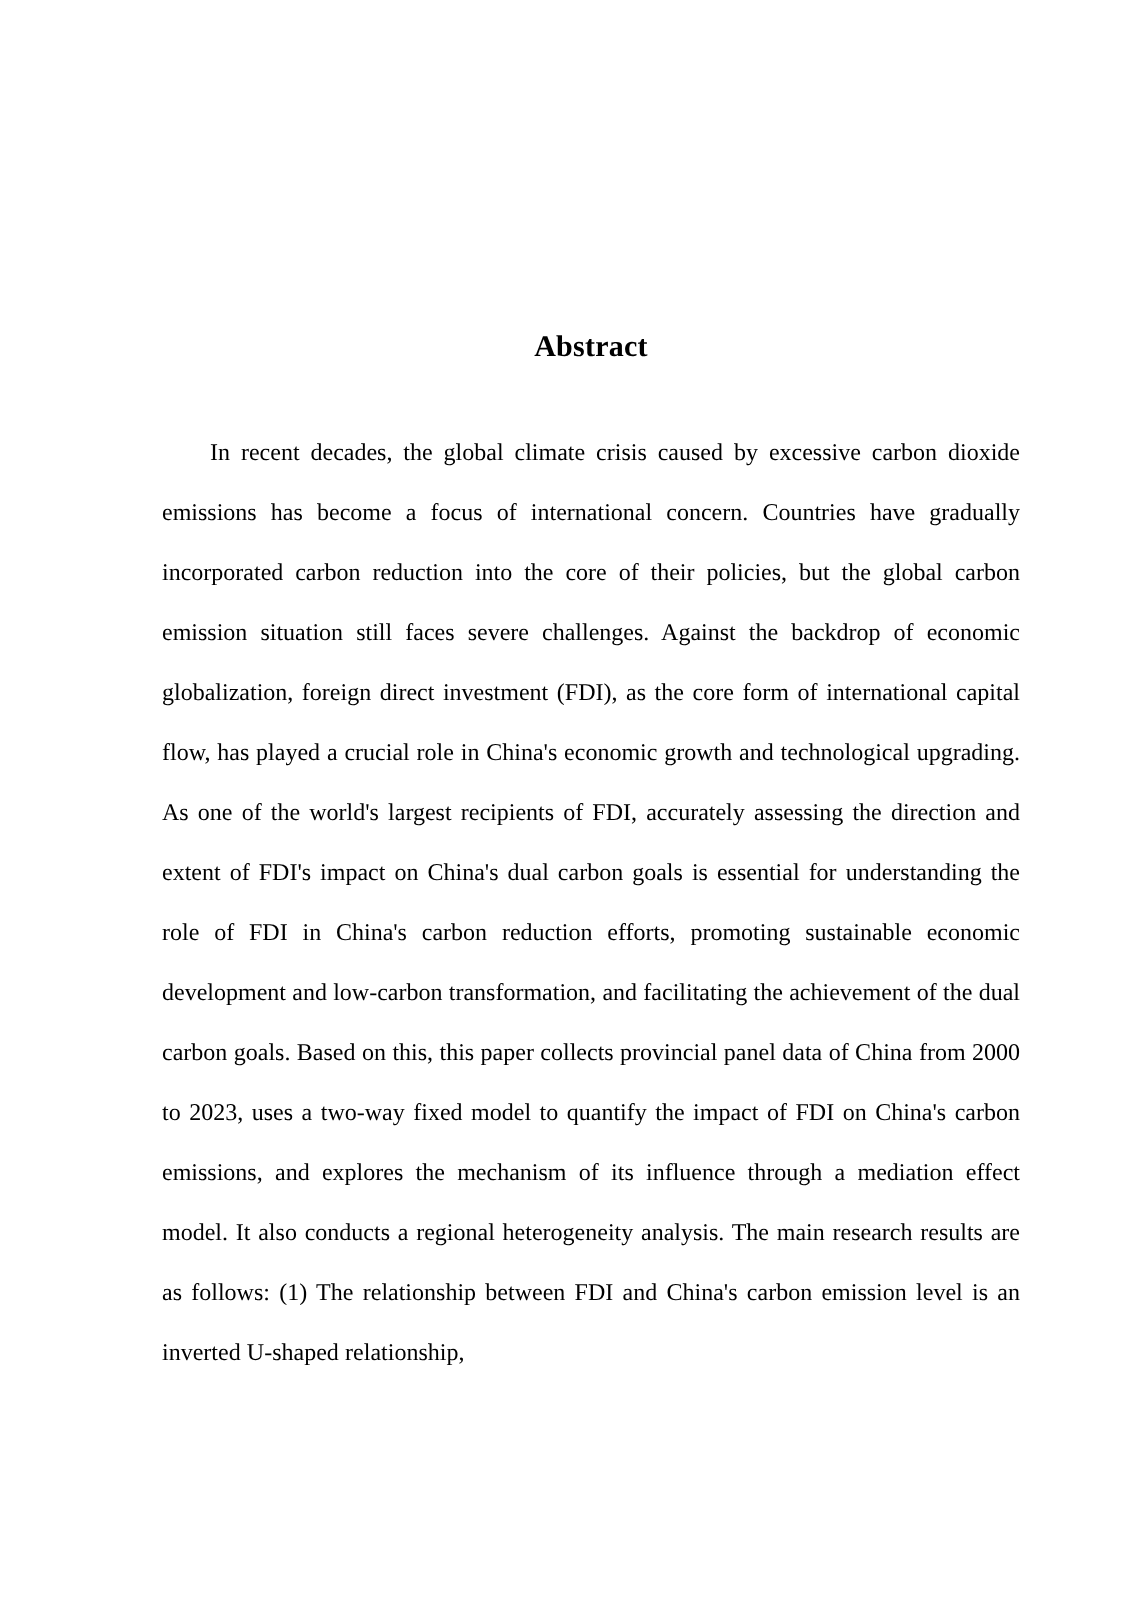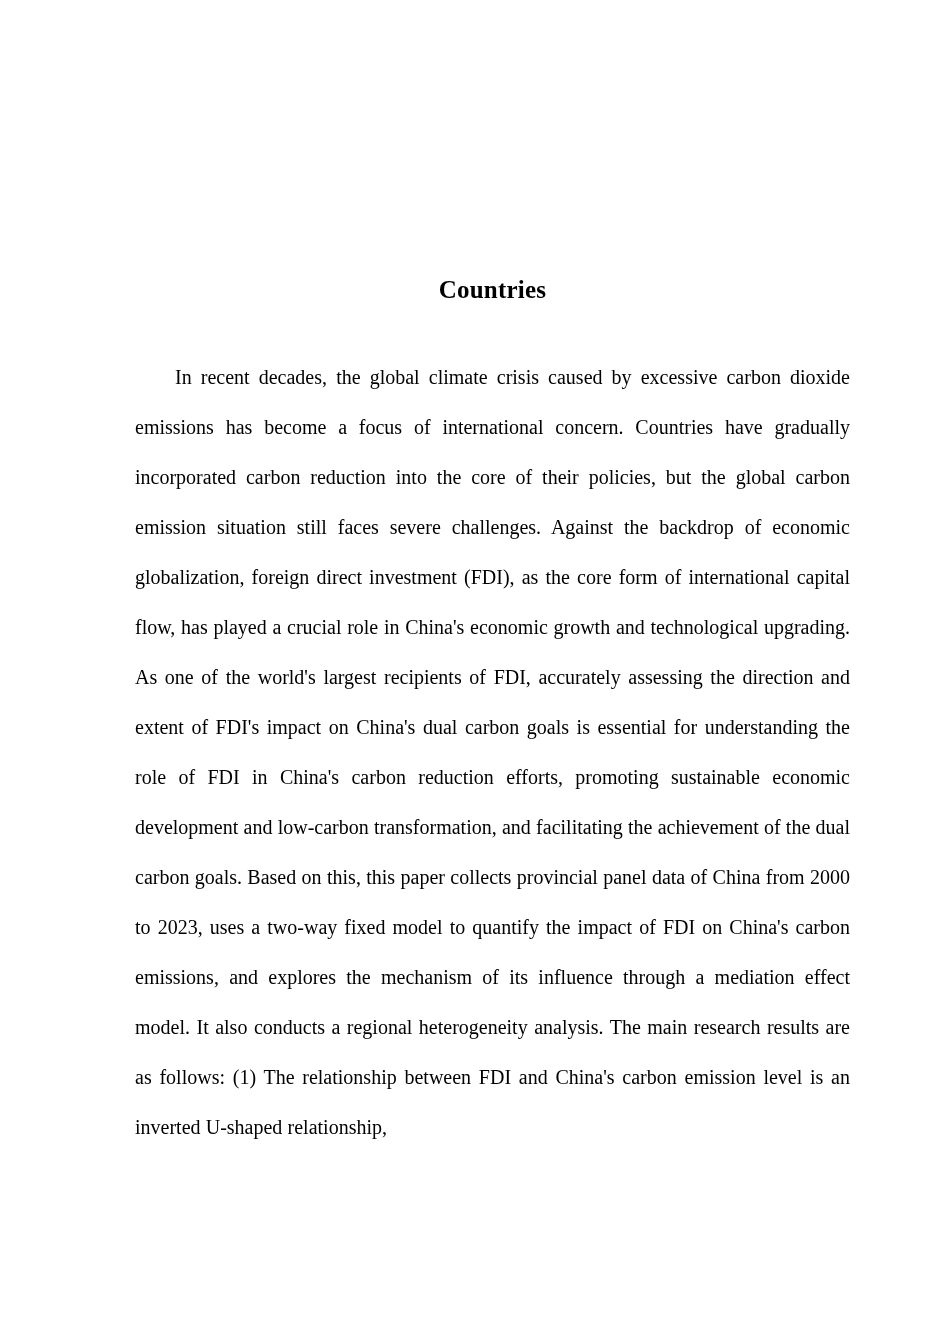--- a/index.html
+++ b/index.html
@@ -67,17 +67,17 @@
     height: 1344px;
     overflow: hidden;
   }
 </style>
 </head>
 <body style="background: rgb(255, 255, 255); color: rgb(0, 0, 0);">
 
 <div class="page">
   <div class="clip-frame">
     <div class="content-column">
-      <h1 class="page-heading">Countries</h1>
+      <h1 class="page-heading">Abstract</h1>
       <p class="abstract-body">In recent decades, the global climate crisis caused by excessive carbon dioxide emissions has become a focus of international concern. Countries have gradually incorporated carbon reduction into the core of their policies, but the global carbon emission situation still faces severe challenges. Against the backdrop of economic globalization, foreign direct investment (FDI), as the core form of international capital flow, has played a crucial role in China's economic growth and technological upgrading. As one of the world's largest recipients of FDI, accurately assessing the direction and extent of FDI's impact on China's dual carbon goals is essential for understanding the role of FDI in China's carbon reduction efforts, promoting sustainable economic development and low-carbon transformation, and facilitating the achievement of the dual carbon goals. Based on this, this paper collects provincial panel data of China from 2000 to 2023, uses a two-way fixed model to quantify the impact of FDI on China's carbon emissions, and explores the mechanism of its influence through a mediation effect model. It also conducts a regional heterogeneity analysis. The main research results are as follows: (1) The relationship between FDI and China's carbon emission level is an inverted U-shaped relationship,</p>
     </div>
   </div>
 </div>
 
 </body></html>

